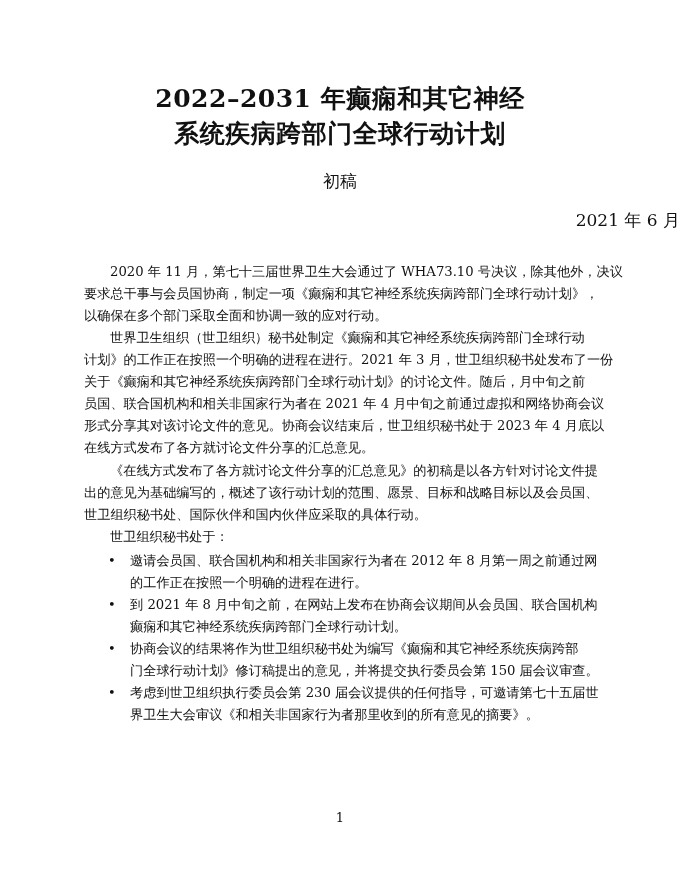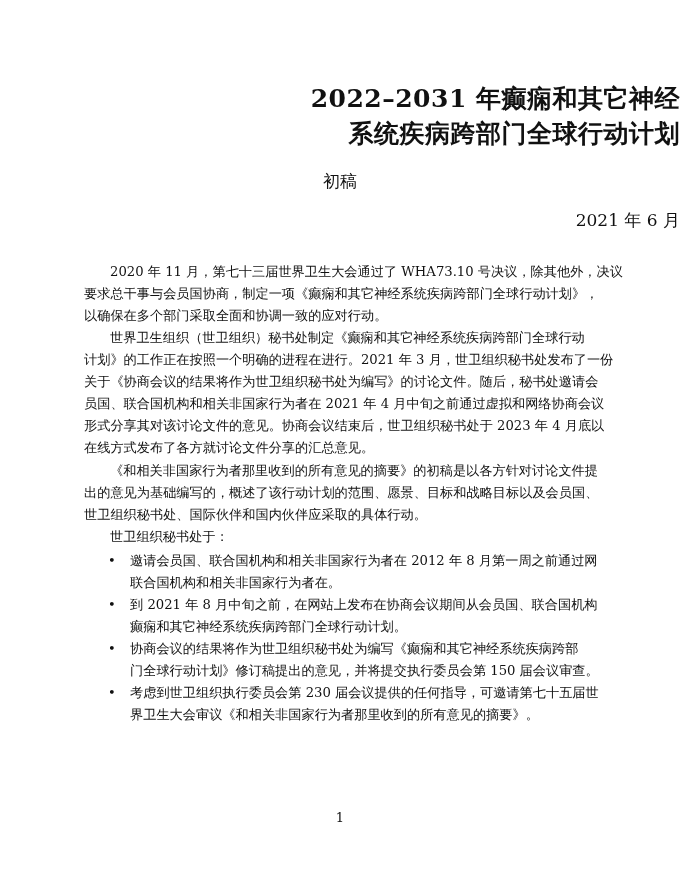--- a/index.html
+++ b/index.html
@@ -1,18 +1,18 @@
 <!DOCTYPE html>
 <html><head>
   <meta charset="utf-8">
   <style>
     html, body { margin: 0; padding: 0; background: #ffffff; }
     body { width: 680px; height: 880px; position: relative; overflow: hidden;
            font-family: "DejaVu Serif", "Liberation Serif", serif; color: #111; }
-    .title { position: absolute; left: 0; width: 680px; text-align: right;
+    .title { position: absolute; left: 0; width: 680px; text-align: center;
              font-weight: bold; font-size: 25px; letter-spacing: 0.5px; }
     .t1 { top: 82px; }
     .t2 { top: 117px; }
     .subtitle { position: absolute; left: 0; width: 680px; text-align: center; font-size: 17px; }
     .draft { top: 170px; }
     .date { top: 209px; text-align: right; }
     .line { position: absolute; left: 84px; font-size: 13.2px; white-space: nowrap; line-height: 20px; }
     .indent { left: 110px; }
     .bl { left: 130px; }
     .bullet { position: absolute; left: 108px; font-size: 13px; line-height: 20px; }
@@ -29,41 +29,41 @@
 
   <div>
     <div class="line indent" style="top:262px">2020 年 11 月，第七十三届世界卫生大会通过了 WHA73.10 号决议，除其他外，决议</div>
     <div class="line" style="top:284px">要求总干事与会员国协商，制定一项《癫痫和其它神经系统疾病跨部门全球行动计划》，</div>
     <div class="line" style="top:306px">以确保在多个部门采取全面和协调一致的应对行动。</div>
   </div>
 
   <div>
     <div class="line indent" style="top:328px">世界卫生组织（世卫组织）秘书处制定《癫痫和其它神经系统疾病跨部门全球行动</div>
     <div class="line" style="top:350px">计划》的工作正在按照一个明确的进程在进行。2021 年 3 月，世卫组织秘书处发布了一份</div>
-    <div class="line" style="top:372px">关于《协商会议的结果将作为世卫组织秘书处为编写》的讨论文件。随后，秘书处邀请会</div>
+    <div class="line" style="top:372px">关于《癫痫和其它神经系统疾病跨部门全球行动计划》的讨论文件。随后，月中旬之前</div>
     <div class="line" style="top:394px">员国、联合国机构和相关非国家行为者在 2021 年 4 月中旬之前通过虚拟和网络协商会议</div>
     <div class="line" style="top:416px">形式分享其对该讨论文件的意见。协商会议结束后，世卫组织秘书处于 2023 年 4 月底以</div>
     <div class="line" style="top:438px">在线方式发布了各方就讨论文件分享的汇总意见。</div>
   </div>
 
   <div>
-    <div class="line indent" style="top:461px">《和相关非国家行为者那里收到的所有意见的摘要》的初稿是以各方针对讨论文件提</div>
+    <div class="line indent" style="top:461px">《在线方式发布了各方就讨论文件分享的汇总意见》的初稿是以各方针对讨论文件提</div>
     <div class="line" style="top:483px">出的意见为基础编写的，概述了该行动计划的范围、愿景、目标和战略目标以及会员国、</div>
     <div class="line" style="top:505px">世卫组织秘书处、国际伙伴和国内伙伴应采取的具体行动。</div>
   </div>
 
   <div>
     <div class="line indent" style="top:527px">世卫组织秘书处于：</div>
   </div>
 
   <div>
     <div>
       <div class="bullet" style="top:551px">•</div>
       <div class="line bl" style="top:551px">邀请会员国、联合国机构和相关非国家行为者在 2012 年 8 月第一周之前通过网</div>
-      <div class="line bl" style="top:573px">联合国机构和相关非国家行为者在。</div>
+      <div class="line bl" style="top:573px">的工作正在按照一个明确的进程在进行。</div>
     </div>
     <div>
       <div class="bullet" style="top:595px">•</div>
       <div class="line bl" style="top:595px">到 2021 年 8 月中旬之前，在网站上发布在协商会议期间从会员国、联合国机构</div>
       <div class="line bl" style="top:617px">癫痫和其它神经系统疾病跨部门全球行动计划。</div>
     </div>
     <div>
       <div class="bullet" style="top:639px">•</div>
       <div class="line bl" style="top:639px">协商会议的结果将作为世卫组织秘书处为编写《癫痫和其它神经系统疾病跨部</div>
       <div class="line bl" style="top:661px">门全球行动计划》修订稿提出的意见，并将提交执行委员会第 150 届会议审查。</div>

